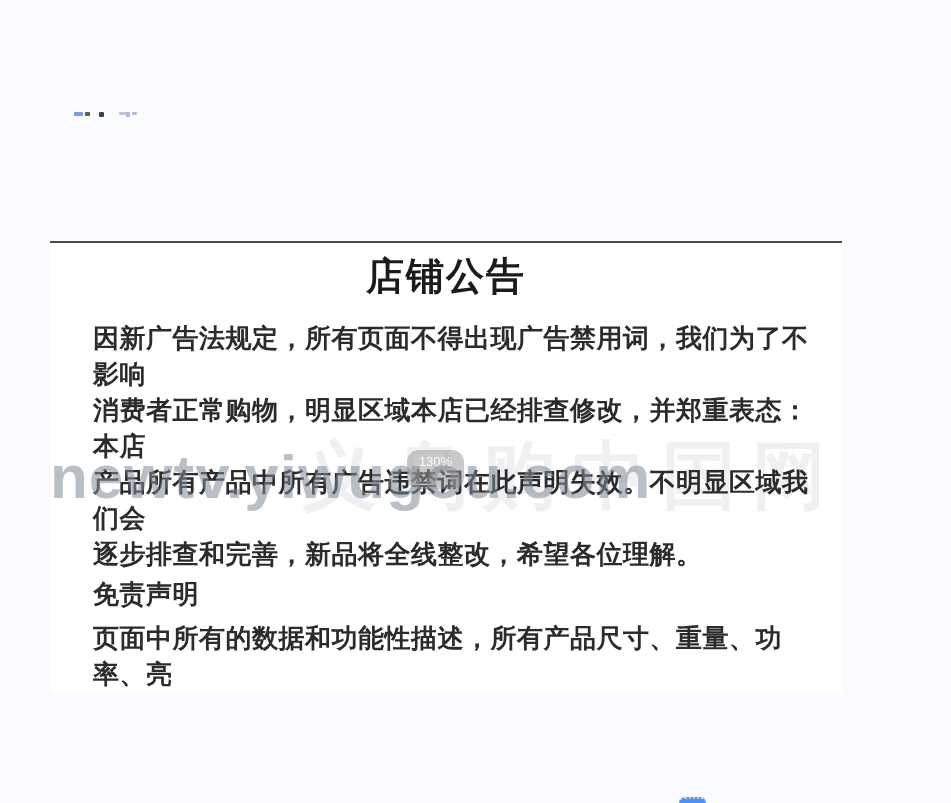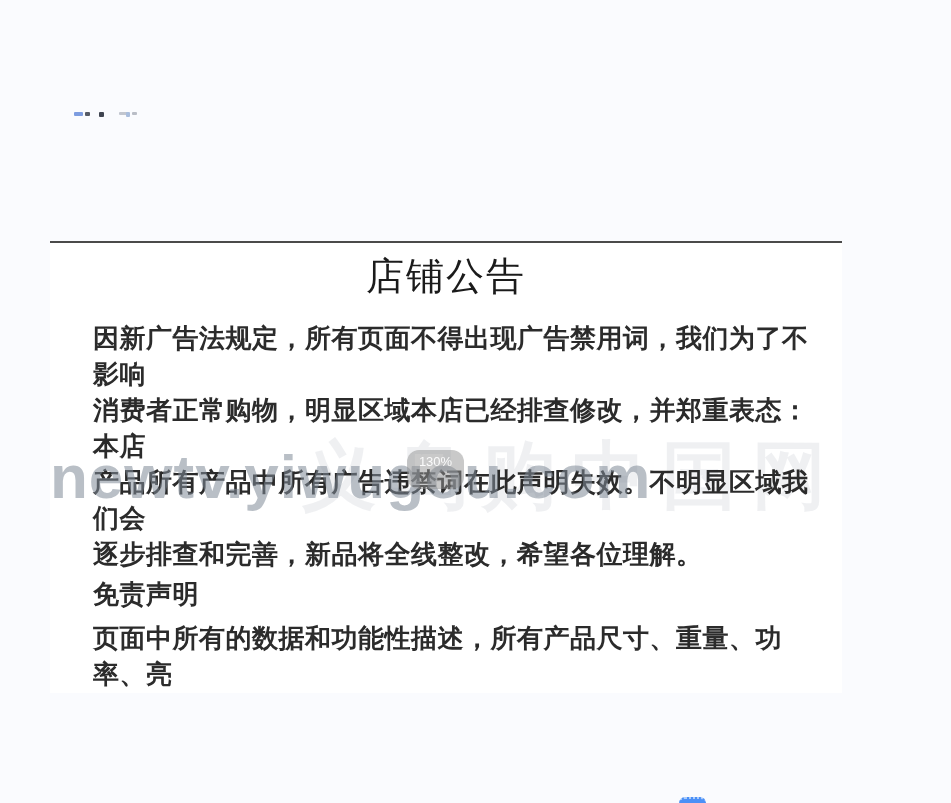--- a/index.html
+++ b/index.html
@@ -28,21 +28,21 @@
     width: 792px; height: 452px;
     background: #ffffff;
     border-top: 2px solid #4a4a4a;
     padding: 0 11px;
     overflow: hidden;
   }
   .card h1 {
     margin-top: 12px;
     font-size: 38px;
     line-height: 42px;
-    font-weight: 400;
+    font-weight: 700;
     text-align: center;
     color: #1b1b1b;
     letter-spacing: 2px;
   }
   .card p, .card h2 {
     font-size: 26px;
     line-height: 36px;
     font-weight: 700;
     color: #2b2b2b;
     white-space: pre-line;

